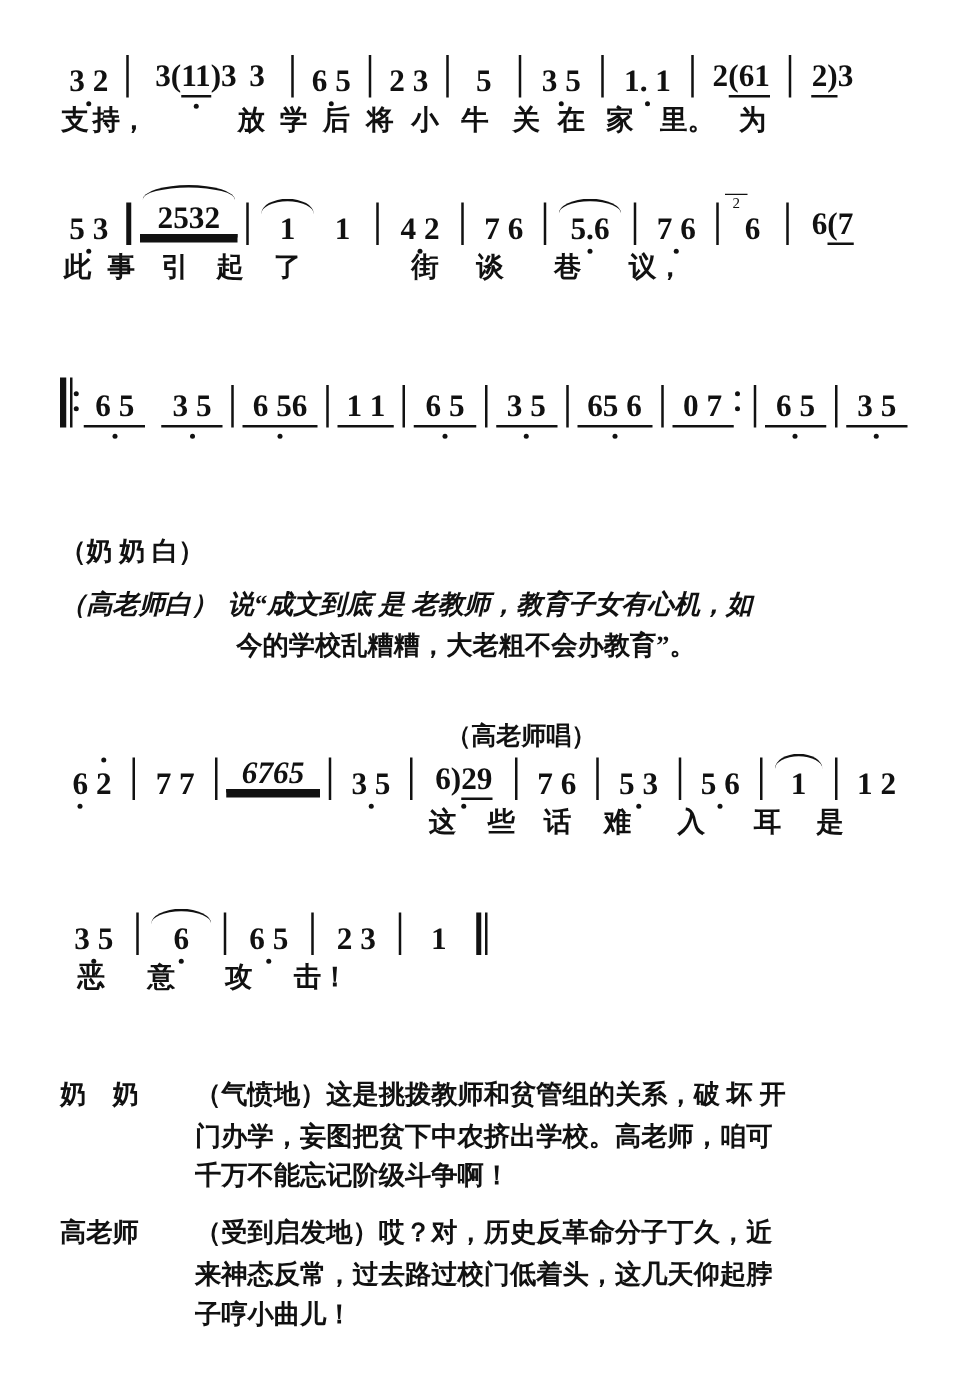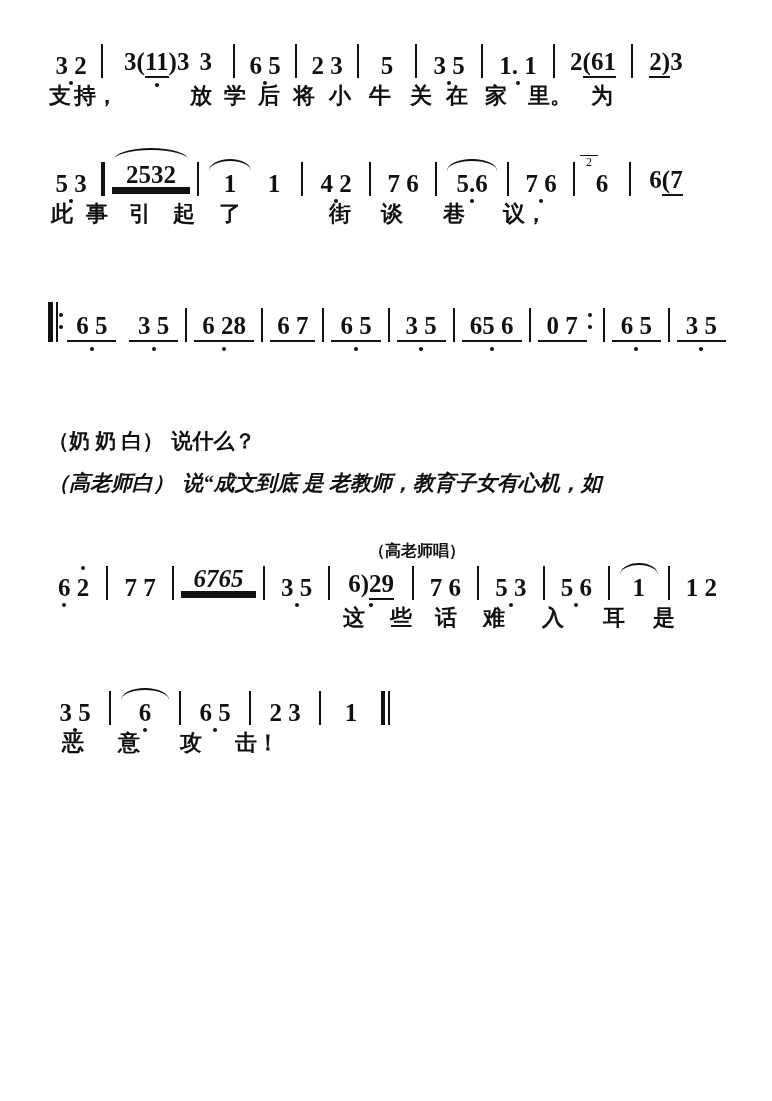--- a/index.html
+++ b/index.html
@@ -174,21 +174,21 @@
     justify-content: space-between;
   }
   .dlg-speaker {
     flex: 0 0 auto;
     white-space: nowrap;
   }
   .dlg-body {
     flex: 1 1 auto;
   }
   .sing-label {
-    font-size: 16px;
+    font-size: 20px;
     font-weight: 700;
     text-align: center;
     margin: 0 0 4px 0;
   }
   .spacer-md { height: 26px; }
   .spacer-lg { height: 36px; }
   .gap { display: inline-block; }
 </style>
 </head>
 <body>
@@ -276,23 +276,23 @@
     <div class="notes-row">
       <span class="repeat"></span>
       <span class="repdots">
           <i></i>
           <i></i>
         </span>
       <span class="cell dot-under u1" style="width:54px;">6 5</span>
       <span class="gap" style="width:14px;"></span>
       <span class="cell dot-under u1" style="width:54px;">3 5</span>
       <span class="bar"></span>
-      <span class="cell dot-under u1" style="width:66px;">6 28</span>
-      <span class="bar"></span>
-      <span class="cell u1" style="width:50px;">6 7</span>
+      <span class="cell dot-under u1" style="width:66px;">6 56</span>
+      <span class="bar"></span>
+      <span class="cell u1" style="width:50px;">1 1</span>
       <span class="bar"></span>
       <span class="cell dot-under u1" style="width:54px;">6 5</span>
       <span class="bar"></span>
       <span class="cell dot-under u1" style="width:54px;">3 5</span>
       <span class="bar"></span>
       <span class="cell dot-under u1" style="width:66px;">65 6</span>
       <span class="bar"></span>
       <span class="cell u1" style="width:54px;">0 7</span>
       <span class="repdots">
           <i></i>
@@ -303,26 +303,26 @@
       <span class="bar"></span>
       <span class="cell dot-under u1" style="width:54px;">3 5</span>
     </div>
   </div>
 
   <div class="spacer-lg"></div>
 
   <div class="dlg" style="margin-top:48px;">
     <div class="dlg-line">
       <span class="dlg-speaker">（奶 奶 白）</span>
-      <span class="dlg-body" style="padding-left:8px;">说什么？</span>
     </div>
     <div class="dlg-line" style="margin-top:10px;font-style:italic;">
       <span class="dlg-speaker">（高老师白）</span>
       <span class="dlg-body" style="padding-left:8px;">说“成文到底 是 老教师，教育子女有心机，如</span>
     </div>
+    <div style="padding-left:141px;">今的学校乱糟糟，大老粗不会办教育”。</div>
   </div>
 
   <div class="staff" style="margin-top:42px;">
     <div class="sing-label" style="margin-left:60px;">（高老师唱）</div>
     <div class="notes-row">
       <span class="cell" style="width:52px;"><span class="dot-under" style="display:inline-block;">6</span> <span class="dot-over" style="display:inline-block;position:relative;">2</span></span>
       <span class="bar"></span>
       <span class="cell" style="width:50px;">7 7</span>
       <span class="bar"></span>
       <span class="cell u2" style="width:76px;font-style:italic;">6765</span>
@@ -370,14 +370,29 @@
       <span class="bar" style="margin-left:-4px;"></span>
     </div>
     <div class="lyr-row">
       <span class="cell" style="width:50px;">恶</span>
       <span class="cell" style="width:62px;">意</span>
       <span class="cell" style="width:62px;">攻</span>
       <span class="cell" style="width:70px;">击！</span>
     </div>
   </div>
 
+  <div class="dlg" style="margin-top:66px;">
+    <div class="dlg-line">
+      <span class="dlg-speaker" style="min-width:108px;display:inline-block;">奶　奶</span>
+      <span class="dlg-body">（气愤地）这是挑拨教师和贫管组的关系，破 坏 开</span>
+    </div>
+    <div style="padding-left:108px;">门办学，妄图把贫下中农挤出学校。高老师，咱可</div>
+    <div style="padding-left:108px;">千万不能忘记阶级斗争啊！</div>
+
+    <div class="dlg-line" style="margin-top:14px;">
+      <span class="dlg-speaker" style="min-width:108px;display:inline-block;">高老师</span>
+      <span class="dlg-body">（受到启发地）哎？对，历史反革命分子丁久，近</span>
+    </div>
+    <div style="padding-left:108px;">来神态反常，过去路过校门低着头，这几天仰起脖</div>
+    <div style="padding-left:108px;">子哼小曲儿！</div>
+  </div>
 
 </div>
 
 </body></html>

